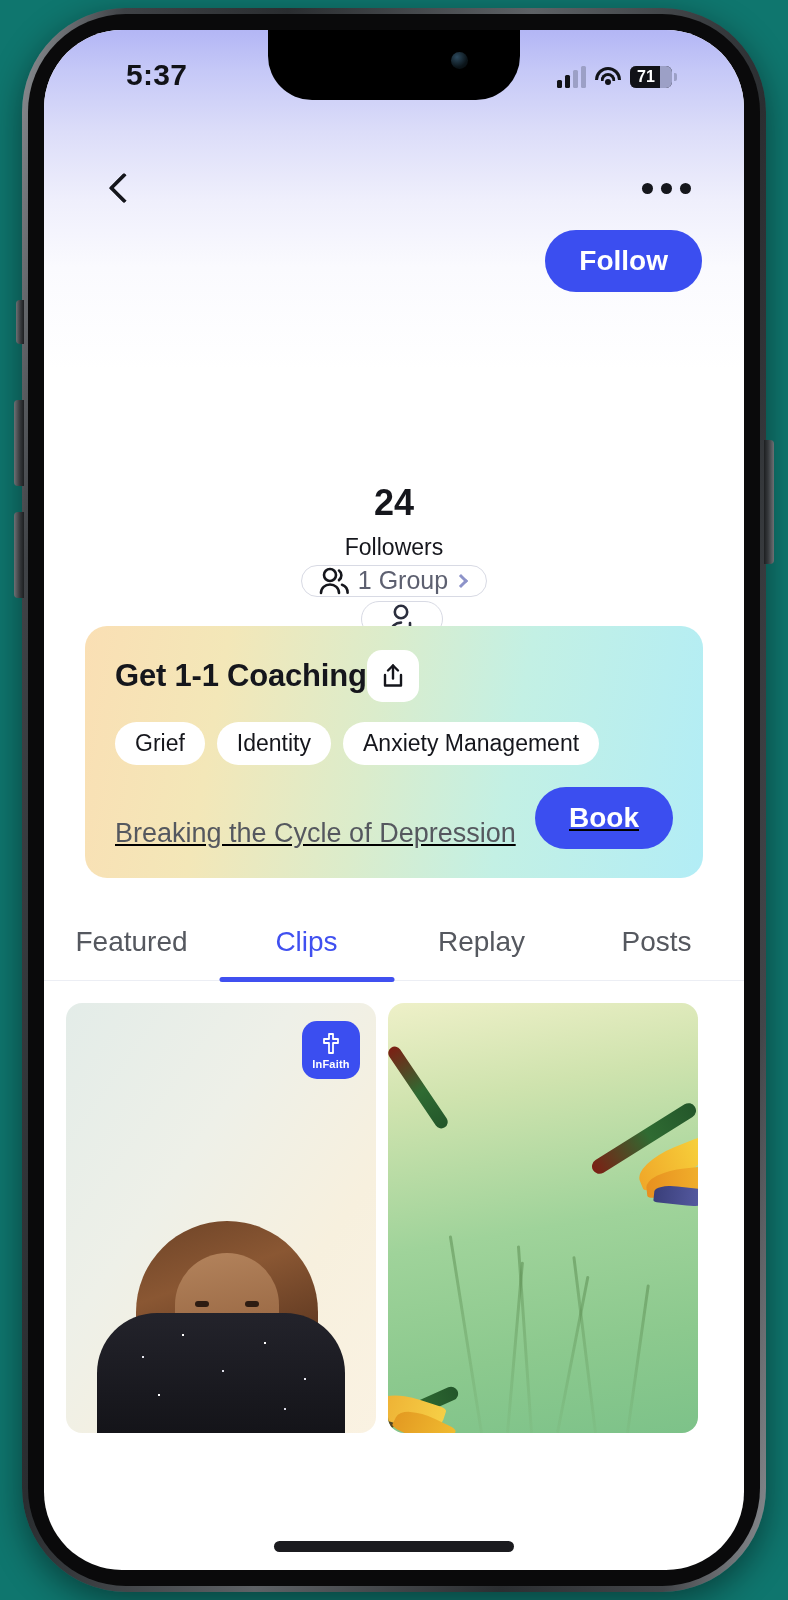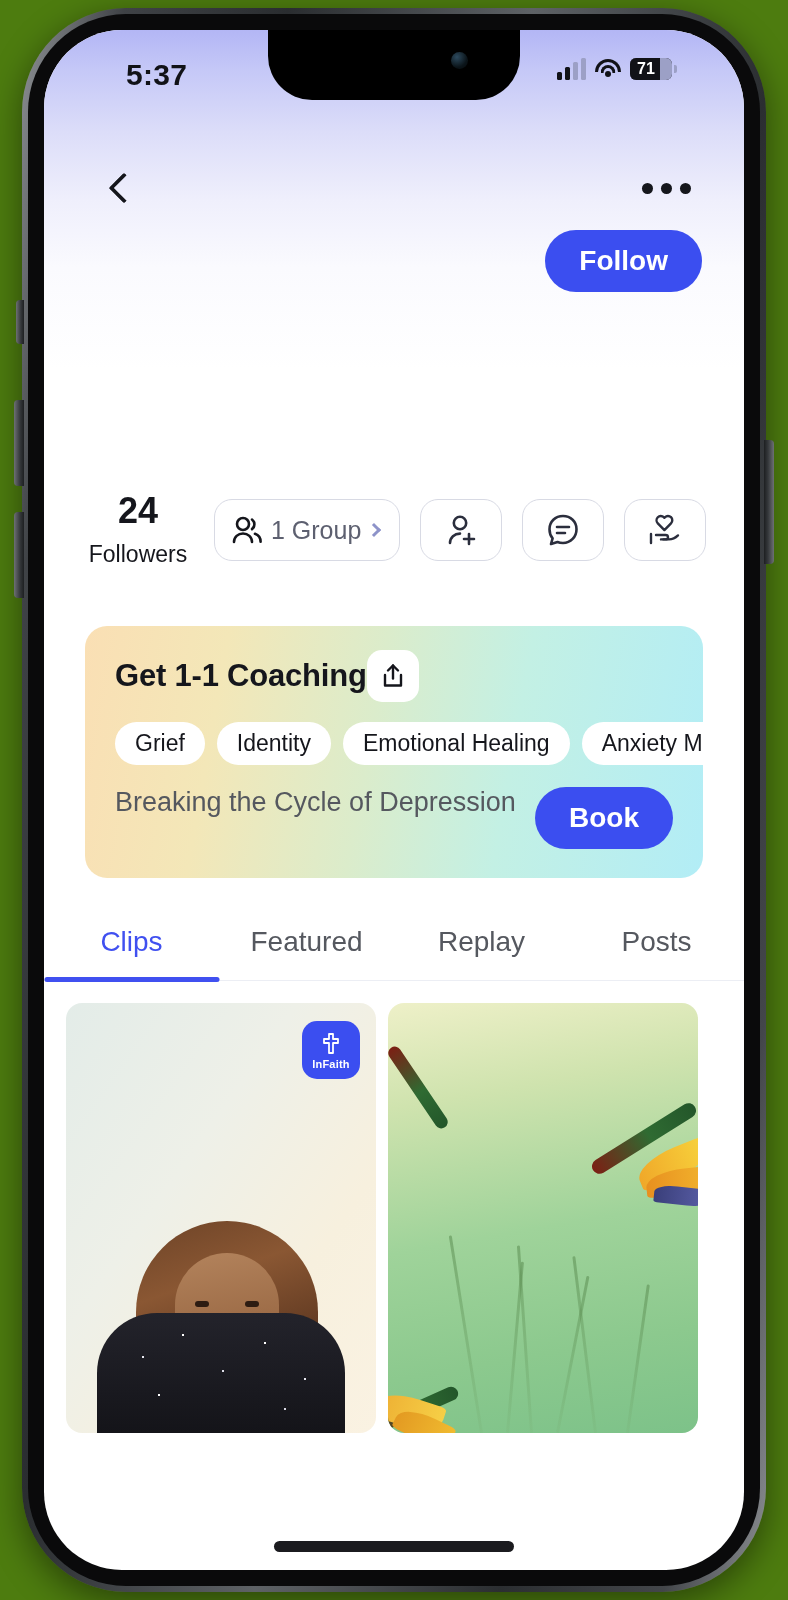--- a/index.html
+++ b/index.html
@@ -1,18 +1,18 @@
 <!DOCTYPE html>
 <html><head>
 <meta charset="utf-8">
 <style>
   * { margin:0; padding:0; box-sizing:border-box; }
   html,body { width:788px; height:1600px; background:#ffffff; font-family:"Liberation Sans", sans-serif; overflow:hidden; }
 
-  .stage { position:relative; width:788px; height:1600px; background:#4d7c0f; }
+  .stage { position:relative; width:788px; height:1600px; background:#0f766e; }
 
   
   .phone-frame {
     position:absolute; left:22px; top:8px; width:744px; height:1584px;
     border-radius:104px;
     background:linear-gradient(100deg,#8f9296 0%,#3f4246 10%,#2a2d30 26%,#5e6266 50%,#2b2e31 74%,#43464a 90%,#8c8f93 100%);
     box-shadow:0 10px 34px rgba(0,0,0,.45);
   }
   .phone-frame::after{
     content:""; position:absolute; inset:6px; border-radius:98px;
@@ -43,21 +43,21 @@
     color:#111217; letter-spacing:.3px;
   }
   .notch {
     position:absolute; left:50%; transform:translateX(-50%); top:-20px;
     width:252px; height:90px; background:#000; border-radius:0 0 44px 44px; z-index:5;
   }
   .notch-cam {
     position:absolute; right:52px; top:42px; width:17px; height:17px; border-radius:50%;
     background:radial-gradient(circle at 35% 30%,#2d4a5e,#0b1419 62%,#05090c);
   }
-  .status-right { position:absolute; right:72px; top:28px; display:flex; align-items:center; gap:8px; z-index:6; }
+  .status-right { position:absolute; right:72px; top:36px; display:flex; align-items:center; gap:8px; z-index:6; }
   .sig { display:flex; align-items:flex-end; gap:3px; height:22px; }
   .sig i { width:5px; background:#111217; border-radius:1.5px; display:block; }
   .sig i:nth-child(1){ height:8px; }
   .sig i:nth-child(2){ height:13px; }
   .sig i:nth-child(3){ height:18px; background:#9ca0c6; }
   .sig i:nth-child(4){ height:22px; background:#9ca0c6; }
   .wifi { width:28px; height:21px; position:relative; }
   .wifi span { position:absolute; left:50%; transform:translateX(-50%); border:3px solid #111217; border-bottom:none; border-radius:50% 50% 0 0 / 100% 100% 0 0; }
   .wifi span:nth-child(1){ width:26px; height:13px; top:0; }
   .wifi span:nth-child(2){ width:15px; height:8px; top:6px; }
@@ -77,22 +77,22 @@
 
   .follow-btn {
     position:absolute; right:42px; top:200px; height:62px; padding:0 34px;
     border-radius:34px; background:#3b4ef0; color:#fff;
     font-size:28px; font-weight:700; display:flex; align-items:center; justify-content:center;
     border:none; cursor:pointer; font-family:inherit;
   }
 
   
   .stats-row {
-    position:absolute; bottom:10px; left:0; right:0; height:112px;
-    display:flex; align-items:center; padding:0 22px; gap:4px;
+    position:absolute; bottom:0; left:0; right:0; height:112px;
+    display:flex; align-items:center; padding:0 22px; gap:4px;flex-direction:column;
   }
   .followers { width:144px; text-align:center; }
   .followers-count { font-size:36px; font-weight:700; color:#15161c; line-height:1.05; }
   .followers-label { font-size:23px; color:#15161c; margin-top:12px; }
   .group-pill {
     height:62px; padding:0 20px 0 16px; border:1.6px solid #d8dae4; border-radius:18px;
     display:flex; align-items:center; gap:6px; background:#fff; 
   }
   .group-text { font-size:25px; color:#5d6070; }
   .chev-small { width:10px; height:10px; border-right:3px solid #8d93c9; border-top:3px solid #8d93c9; transform:rotate(45deg); margin-left:2px; }
@@ -105,21 +105,21 @@
   .coach-card {
     margin:30px 41px 0 41px; border-radius:22px; overflow:hidden;
     background:linear-gradient(100deg,#fadfb4 0%,#f3e7b8 22%,#dbeccb 46%,#c3f0e4 68%,#b2edf6 100%);
     padding:24px 0 0 0; position:relative; height:252px;
   }
   .coach-head { display:flex; align-items:center; justify-content:flex-start; padding:0 30px; }
   .coach-title { font-size:31px; font-weight:700; color:#15161c; letter-spacing:-.2px; }
   .share-btn { width:52px; height:52px; border-radius:15px; background:#fff; display:flex; align-items:center; justify-content:center; }
   .tag-row { display:flex; gap:12px; padding:0 30px; margin-top:20px; white-space:nowrap; overflow:hidden; }
   .tag { background:#fff; border-radius:22px; padding:8px 20px; font-size:23px; color:#15161c; flex:0 0 auto; }
-  .book-row { display:flex; align-items:flex-start; justify-content:space-between; padding:0 30px; margin-top:22px; }
+  .book-row { display:flex; align-items:flex-end; justify-content:space-between; padding:0 30px; margin-top:22px;text-decoration:underline; }
   .book-label { font-size:27px; color:#55585f; }
   .book-btn {
     height:62px; padding:0 34px; border-radius:34px; background:#3b4ef0; color:#fff;
     font-size:28px; font-weight:700; display:flex; align-items:center; justify-content:center;
     border:none; cursor:pointer; font-family:inherit;
   }
 
   
   .tabs { display:flex; margin-top:38px; border-bottom:1.5px solid #eceef4; }
   .tab { flex:1; text-align:center; padding:10px 0 22px 0; font-size:28px; color:#55585f; position:relative; }
@@ -280,33 +280,32 @@
             <path d="M13 2.5v13" stroke="#15161c" stroke-width="2.4" stroke-linecap="round"></path>
             <path d="M8 7.5 13 2.5l5 5" fill="none" stroke="#15161c" stroke-width="2.4" stroke-linecap="round" stroke-linejoin="round"></path>
             <path d="M5 12v10.5h16V12" fill="none" stroke="#15161c" stroke-width="2.4" stroke-linecap="round" stroke-linejoin="round"></path>
           </svg>
         </div>
       </div>
 
       <div class="tag-row">
         <span class="tag">Grief</span>
         <span class="tag">Identity</span>
-        <span class="tag">Emotional Healing</span>
         <span class="tag">Anxiety Management</span>
       </div>
 
       <div class="book-row">
         <div class="book-label">Breaking the Cycle of Depression</div>
         <button class="book-btn">Book</button>
       </div>
     </div>
 
     <div class="tabs">
+      <div class="tab">Featured</div>
       <div class="tab active">Clips</div>
-      <div class="tab">Featured</div>
       <div class="tab">Replay</div>
       <div class="tab">Posts</div>
     </div>
 
     <div class="grid">
 
       <div class="thumb thumb-left">
         <div class="portrait">
           <div class="p-hair"></div>
           <div class="p-face">

